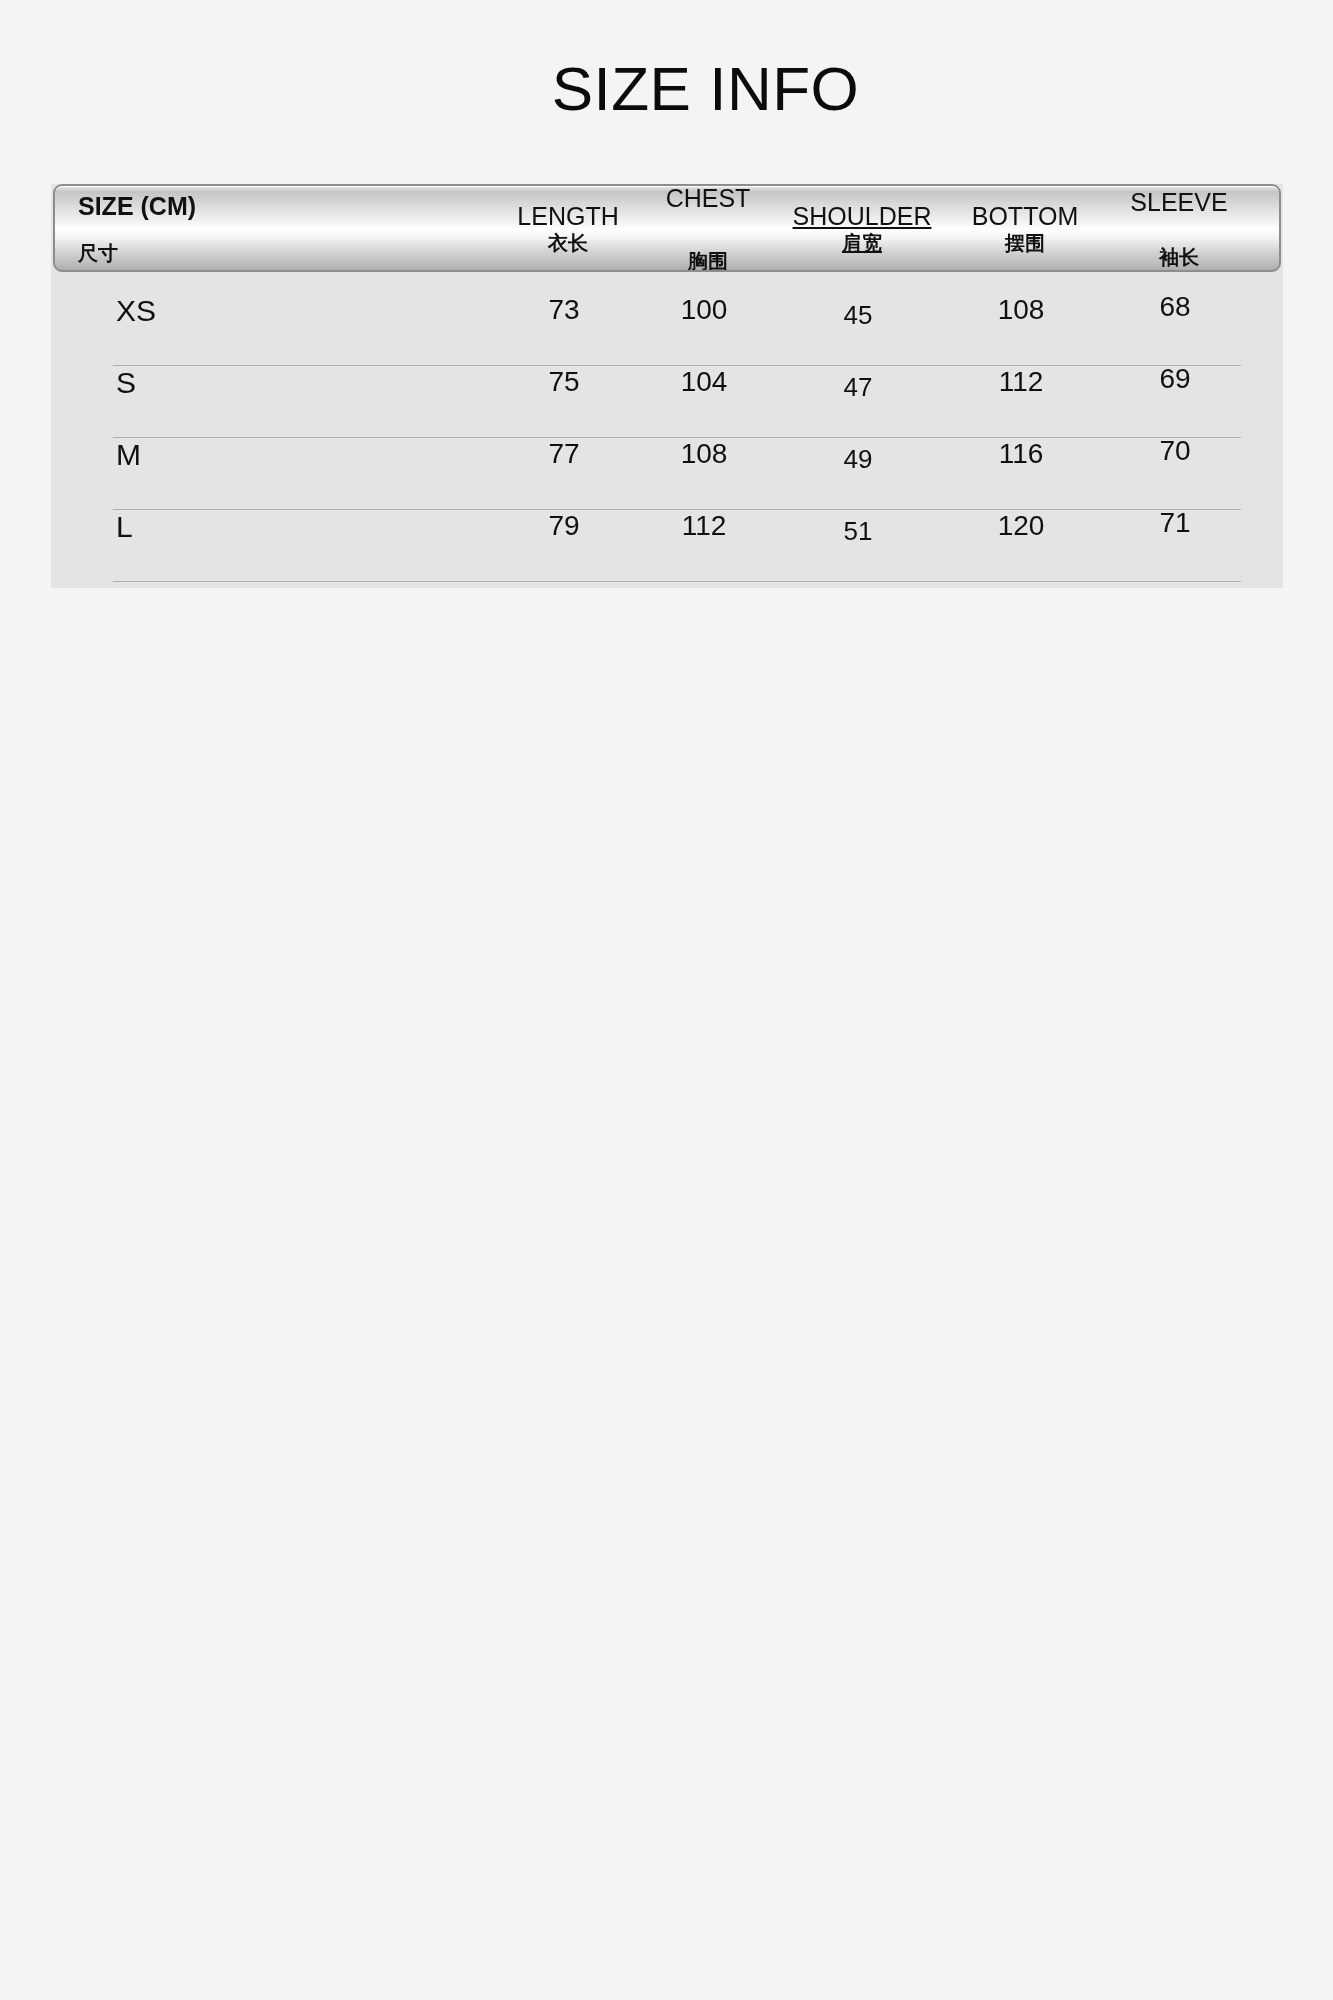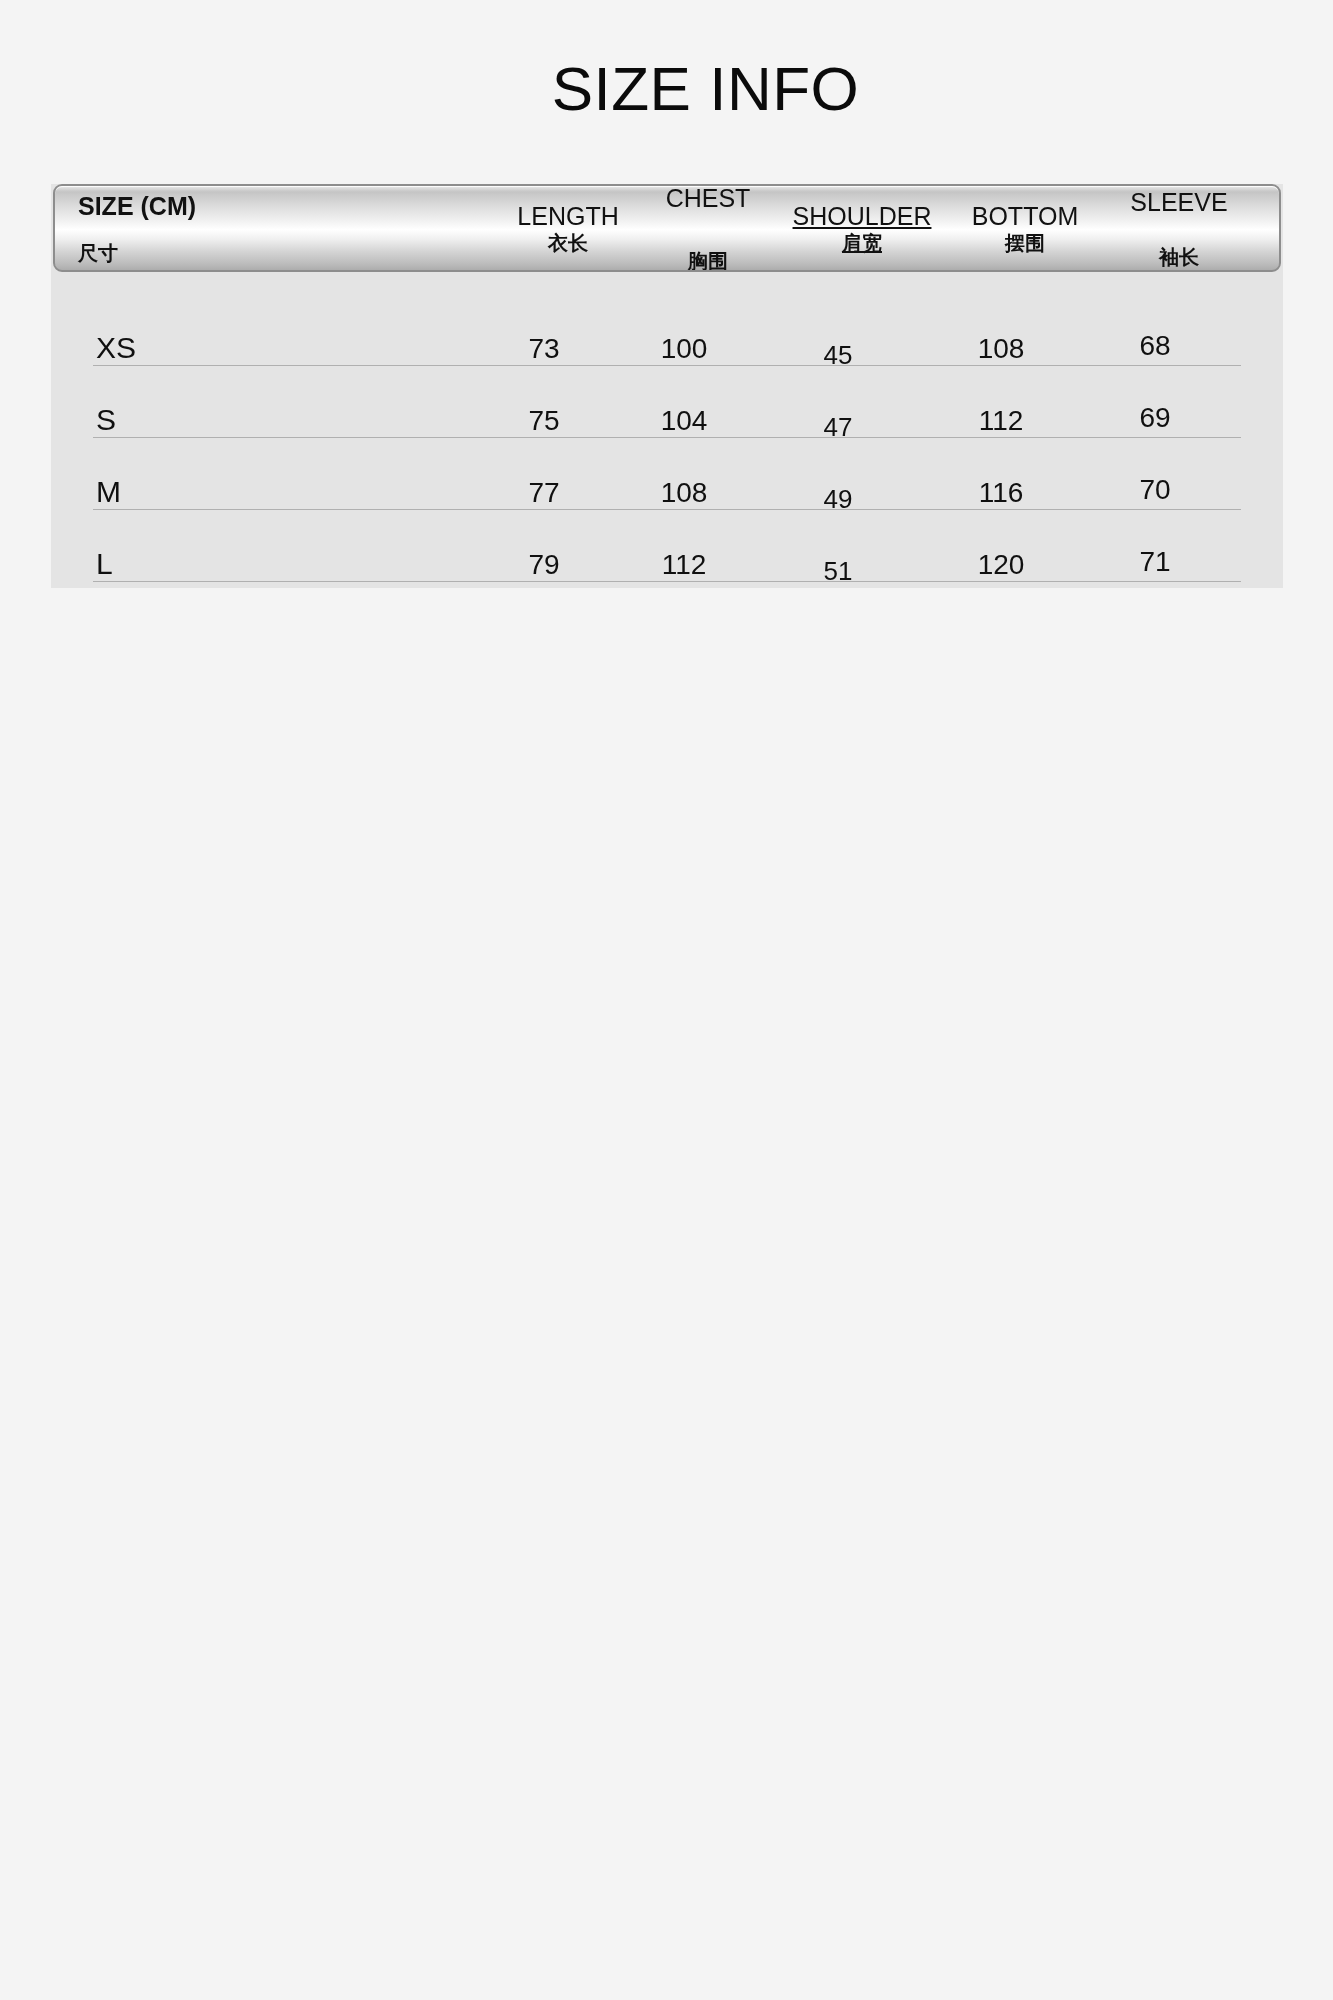--- a/index.html
+++ b/index.html
@@ -130,23 +130,23 @@
 
   
   .body-area {
     padding-top: 22px;
     padding-bottom: 6px;
   }
 
   .drow {
     position: relative;
     display: flex;
-    align-items: flex-end;
+    align-items: flex-start;
     height: 71px;
-    margin: 0 42px 0 42px;
+    margin: 0 42px 0 62px;
     border-bottom: 1px solid #b0b0b0;
   }
 
   .dcell {
     display: flex;
     align-items: center;
     justify-content: center;
     color: #101010;
     font-size: 28px;
     font-weight: 400;

